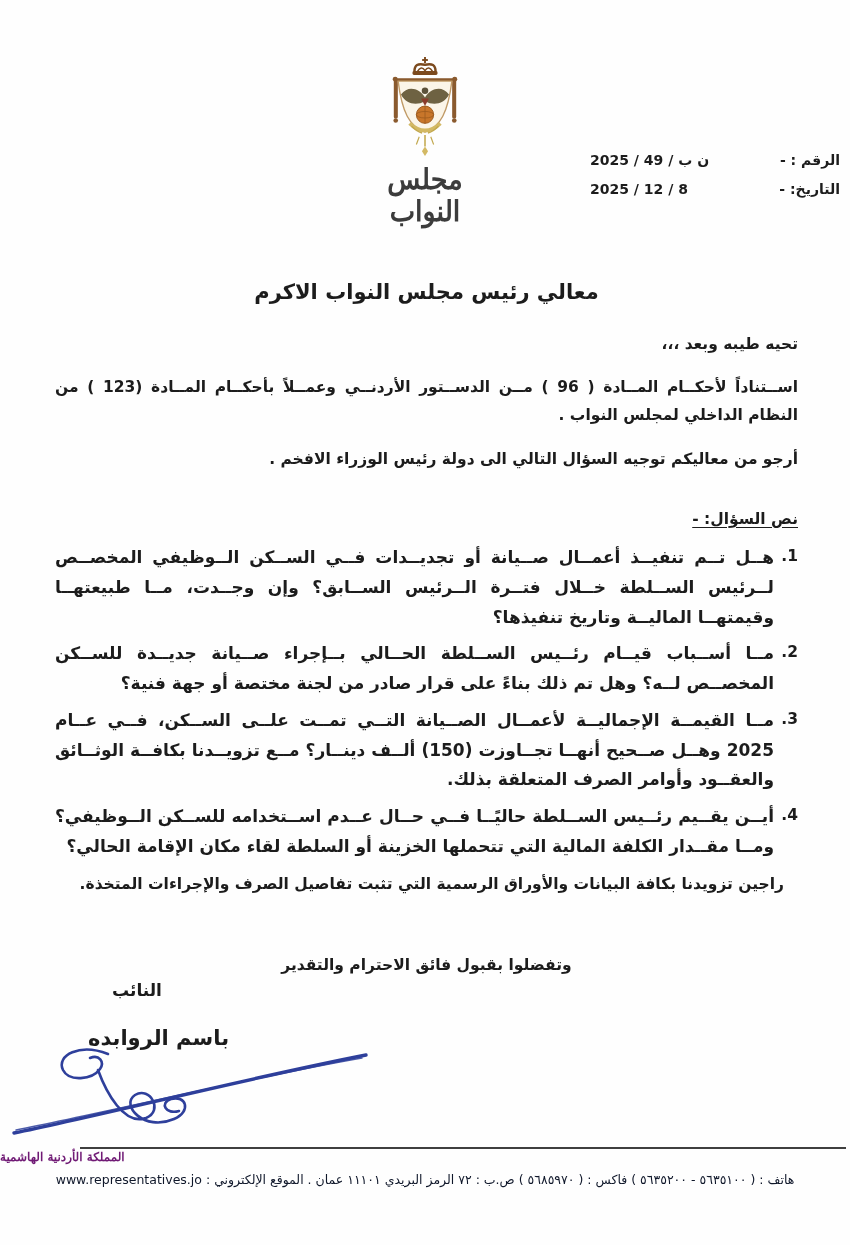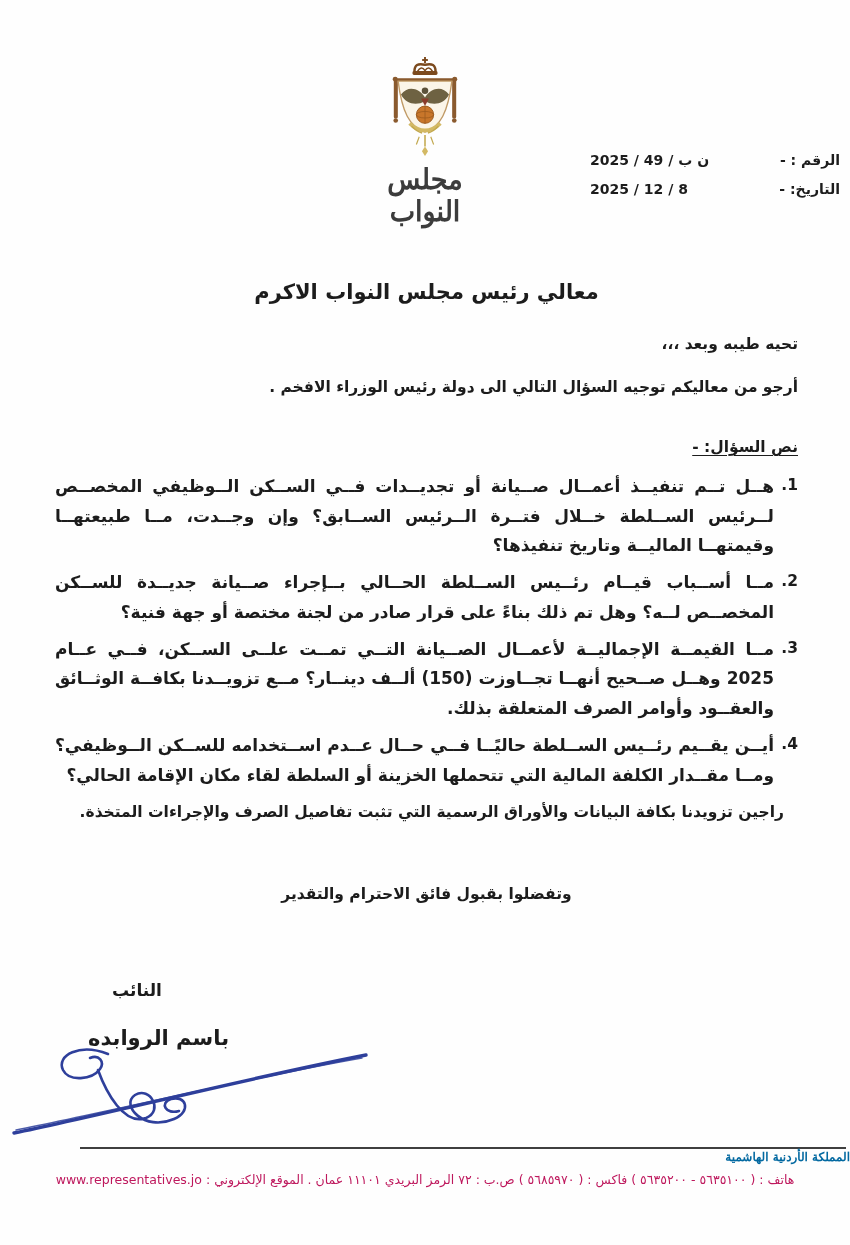--- a/index.html
+++ b/index.html
@@ -52,26 +52,26 @@
   .closing{margin-top:9px;padding-right:14px;}
   .salutation{margin-top:58px;text-align:center;font-size:15.5px;font-weight:bold;}
   
   .signer-title{position:absolute;top:980px;right:auto;left:112px;font-size:17px;font-weight:bold;}
   .signer-name{position:absolute;top:1026px;right:auto;left:88px;font-size:21px;font-weight:bold;}
   .signature-svg{position:absolute;top:1040px;left:8px;}
   
   .footer-rule{position:absolute;top:1147px;left:80px;right:4px;border-top:2px solid #3f3f3f;}
   .footer-kingdom{
     position:absolute;top:1150px;left:0;width:100%;
-    text-align:right;font-family:"DejaVu Serif",serif;
-    font-weight:bold;font-size:12px;color:#0369a1;letter-spacing:-1px;
+    text-align:left;font-family:"DejaVu Serif",serif;
+    font-weight:bold;font-size:12px;color:#701a75;letter-spacing:-1px;
   }
   .footer-contact{
     position:absolute;top:1172px;left:0;width:100%;
-    text-align:center;font-size:12.5px;color:#be185d;
+    text-align:center;font-size:12.5px;color:#0f172a;
   }
 </style>
 </head>
 <body>
 
 <div class="page">
 
   <div class="ref-block">
     <div class="ref-line">
       <span>الرقم : -</span>
@@ -119,20 +119,21 @@
       <line x1="56" y1="84" x2="59" y2="92" stroke="#c2a84e" stroke-width="1.2"></line>
     </svg>
     <div class="org-calligraphy">مجلس النواب</div>
   </div>
 
   <div class="content">
     <h1 class="title">معالي رئيس مجلس النواب الاكرم</h1>
 
     <p class="para b greeting">تحيه طيبه وبعد ،،،</p>
 
+    <p class="para b intro">اســتناداً لأحكــام المــادة ( 96 ) مــن الدســتور الأردنــي وعمــلاً بأحكــام المــادة (123 ) من النظام الداخلي لمجلس النواب .</p>
 
     <p class="para b request">أرجو من معاليكم توجيه السؤال التالي الى دولة رئيس الوزراء الافخم .</p>
 
     <p class="q-heading"><span>نص السؤال: -</span></p>
 
 
     <div class="items">
       <div class="item">
         <span class="item-num b">1.</span>
         <span class="item-text b">هــل تــم تنفيــذ أعمــال صــيانة أو تجديــدات فــي الســكن الــوظيفي المخصــص لــرئيس الســلطة خــلال فتــرة الــرئيس الســابق؟ وإن وجــدت، مــا طبيعتهــا وقيمتهــا الماليــة وتاريخ تنفيذها؟</span>

